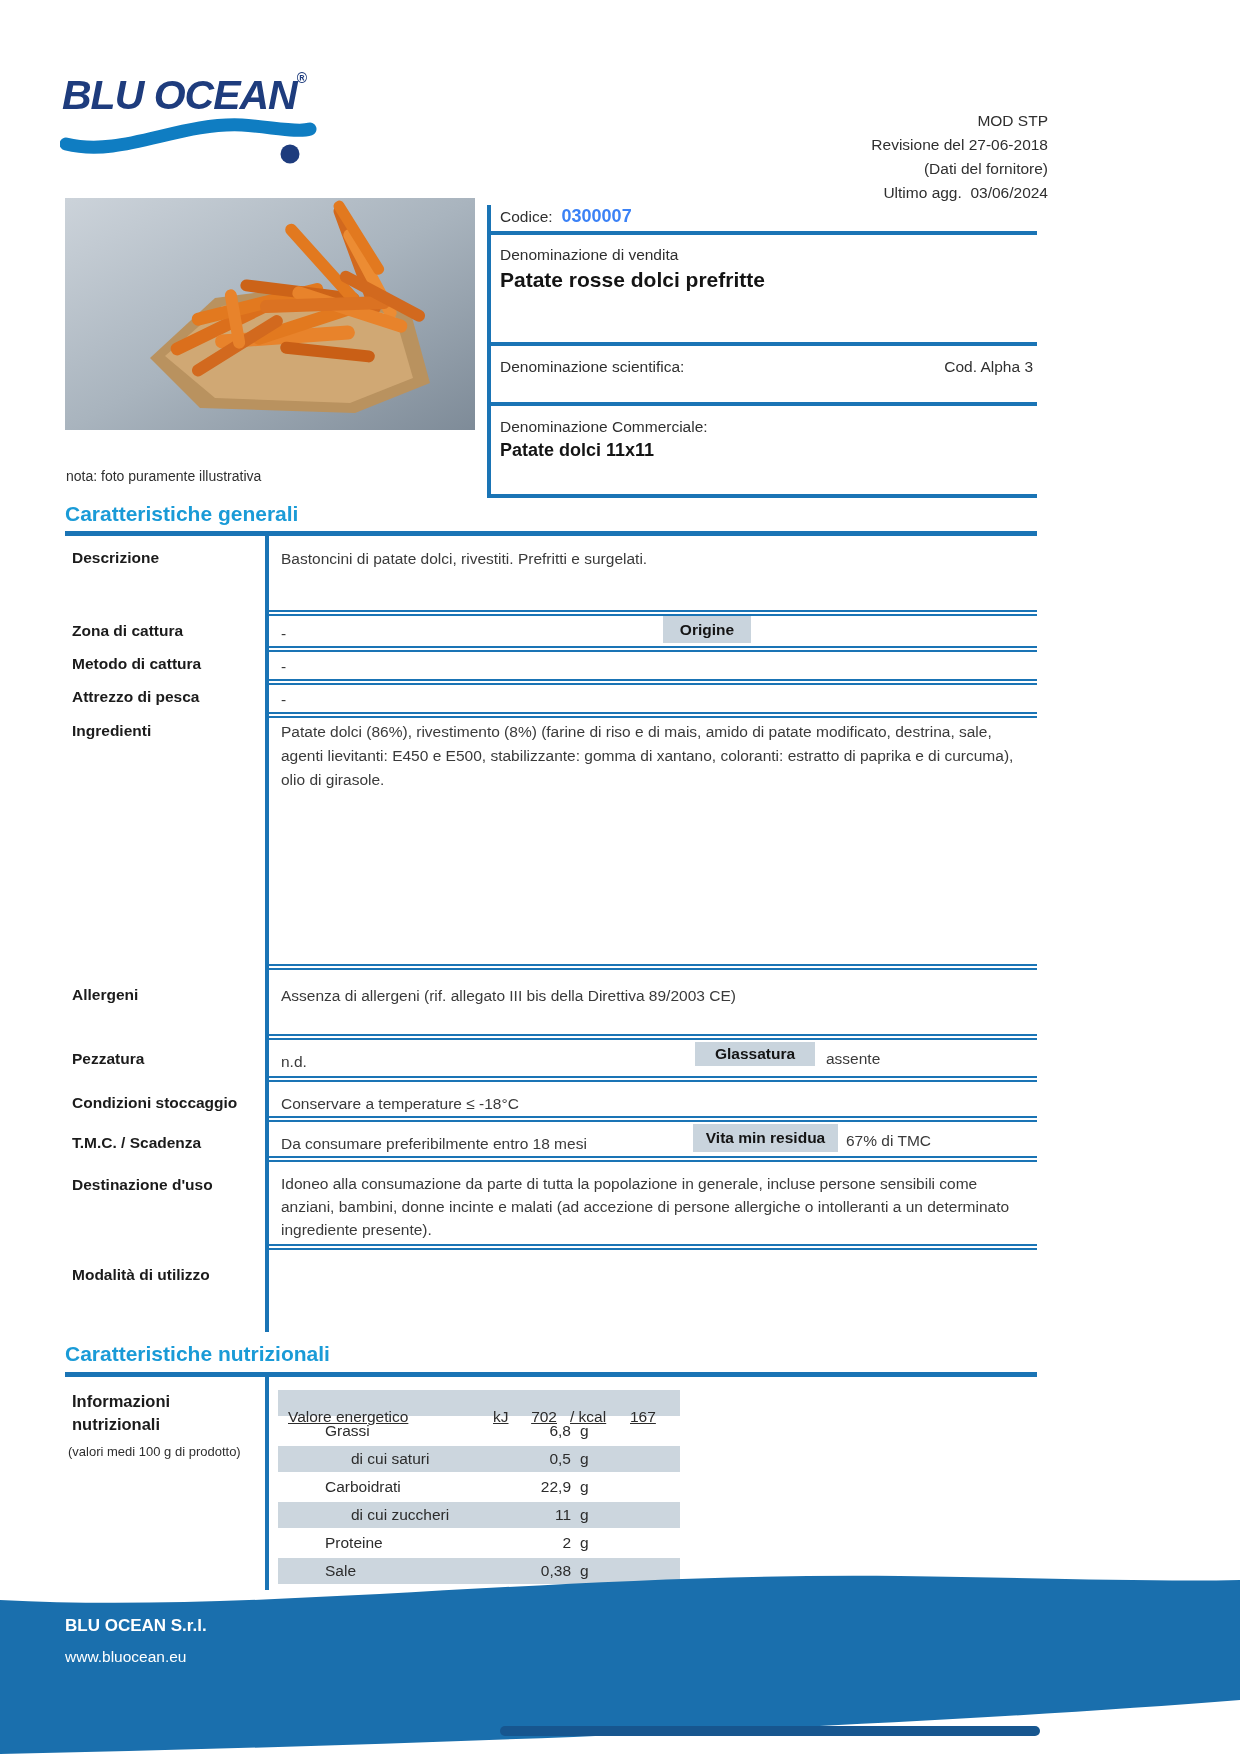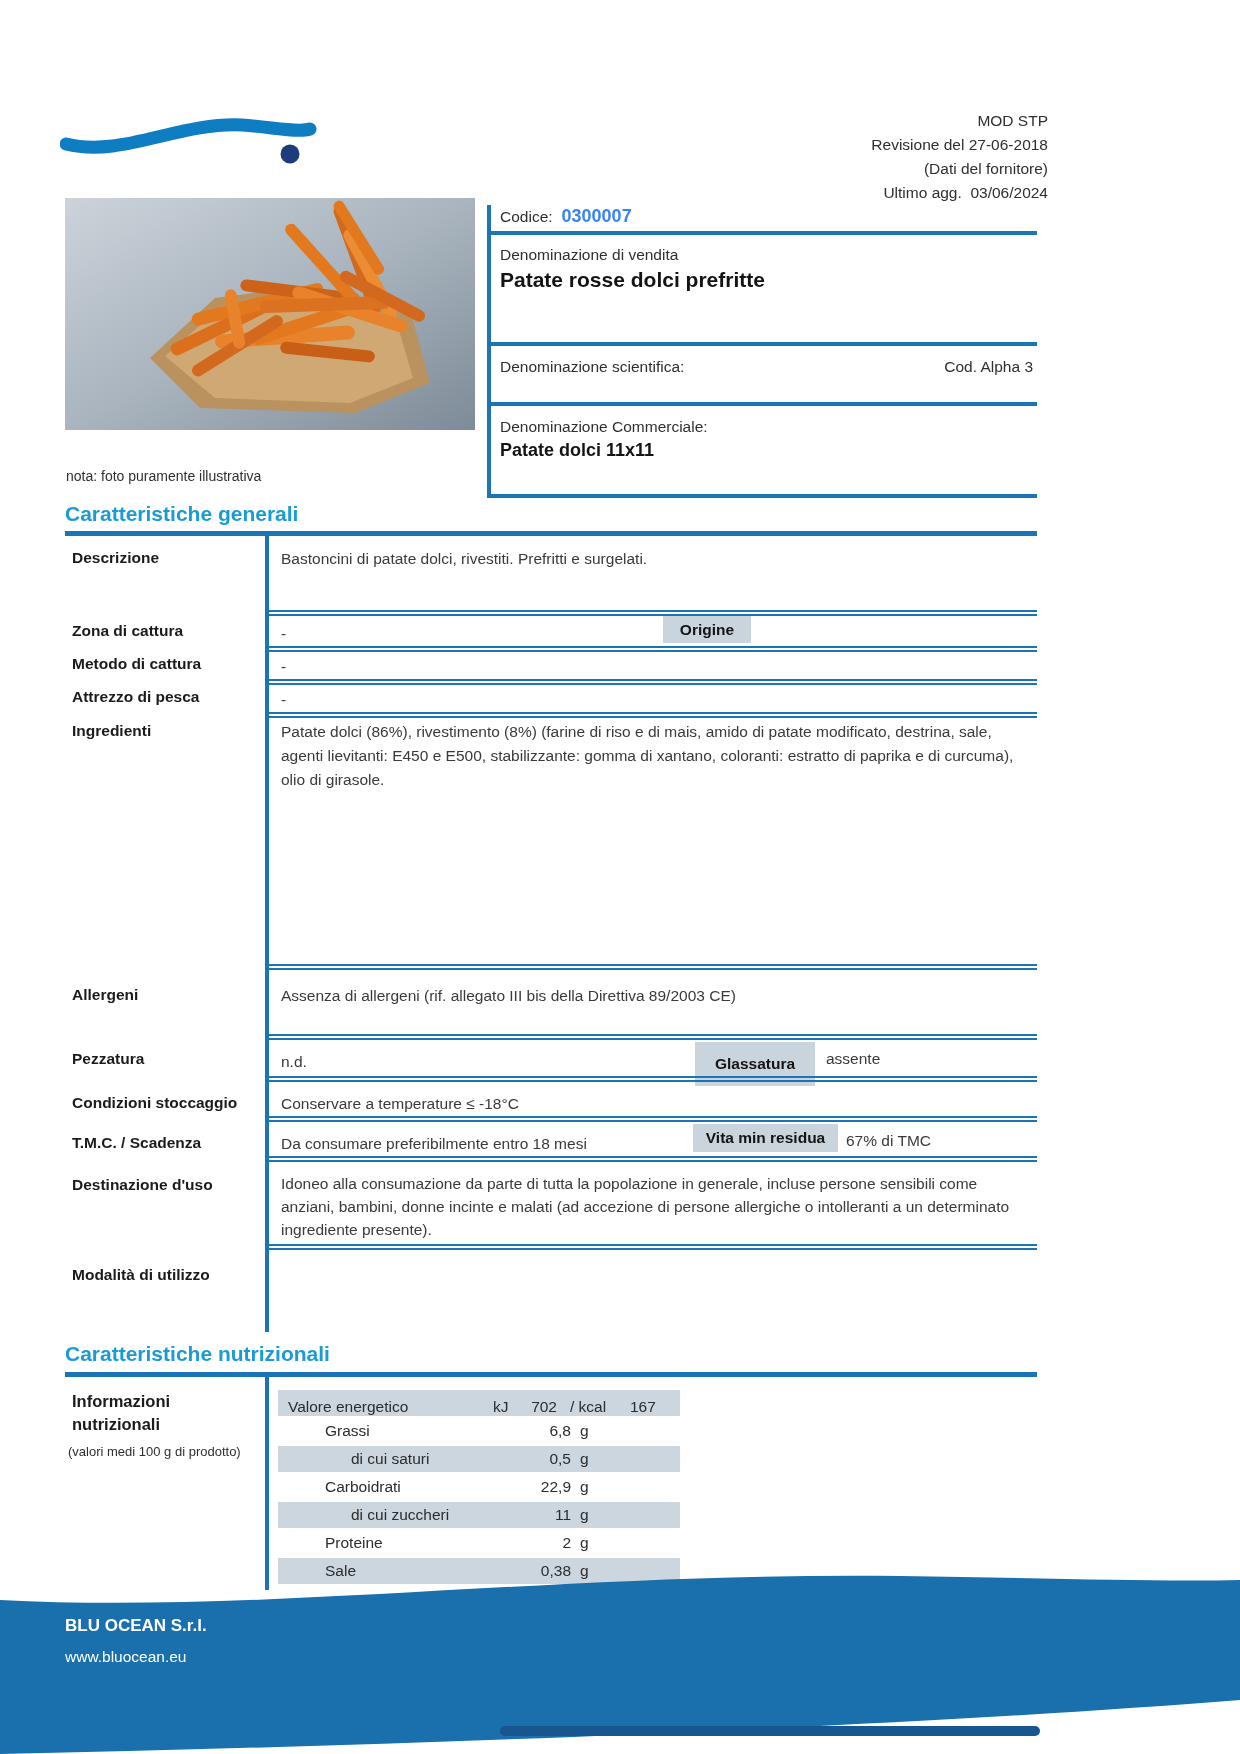--- a/index.html
+++ b/index.html
@@ -33,32 +33,35 @@
   .ninfo1{position:absolute;left:72px;font-size:16.5px;font-weight:bold;color:#1b1b1b;}
   .ninfo-note{position:absolute;left:68px;font-size:13px;color:#2f2f2f;}
   .nrow{position:absolute;left:278px;width:402px;height:26px;display:flex;align-items:center;
         font-size:15.5px;color:#2c2c2c;box-sizing:border-box;padding-left:10px;}
   .nrow.shaded{background:#ccd6de;}
   .nrow .nname{white-space:nowrap;margin-left:37px;}
   .nrow.indent .nname{padding-left:26px;}
   .nrow .nval{margin-left:auto;width:64px;text-align:right;}
   .nrow .nunit{width:14px;margin-left:9px;margin-right:86px;}
   .energy{position:relative;}
-  .energy span{position:absolute;top:4px;line-height:26px;}
+  .energy span{position:absolute;top:14px;line-height:26px;text-decoration:underline;}
   
   .footer-svg{position:absolute;left:0;top:1554px;}
   .footer-company{position:absolute;left:65px;top:1616px;font-size:17px;font-weight:bold;color:#ffffff;}
   .footer-site{position:absolute;left:65px;top:1648px;font-size:15.5px;color:#ffffff;}
   .footer-bar{position:absolute;left:500px;top:1726px;width:540px;height:10px;background:#17568f;border-radius:5px;}
 </style>
 </head>
 <body>
 
 <div id="page">
 
+  <div class="logo-text">
+    <span>BLU OCEAN</span><span class="logo-reg">®</span>
+  </div>
   <svg class="abs" style="left:60px;top:112px" width="258" height="52" viewBox="0 0 258 52">
     <path d="M6,32 C62,46 118,10 182,13 C212,15 238,21 250,17" stroke="#0f7dc2" stroke-width="13" fill="none" stroke-linecap="round"></path>
     <circle cx="230" cy="42" r="9.5" fill="#1e3c7d"></circle>
   </svg>
 
   <div class="meta-line" style="top:112px">MOD STP</div>
   <div class="meta-line" style="top:136px">Revisione del 27-06-2018</div>
   <div class="meta-line" style="top:160px">(Dati del fornitore)</div>
   <div class="meta-line" style="top:184px">Ultimo agg.  03/06/2024</div>
 
@@ -139,21 +142,21 @@
   <div class="glabel" style="top:722px">Ingredienti</div>
   <div class="gvalue" style="top:720px;line-height:24px">Patate dolci (86%), rivestimento (8%) (farine di riso e di mais, amido di patate modificato, destrina, sale, agenti lievitanti: E450 e E500, stabilizzante: gomma di xantano, coloranti: estratto di paprika e di curcuma), olio di girasole.</div>
   <div class="sep" style="top:964px"></div>
 
   <div class="glabel" style="top:986px">Allergeni</div>
   <div class="gvalue" style="top:984px">Assenza di allergeni (rif. allegato III bis della Direttiva 89/2003 CE)</div>
   <div class="sep" style="top:1034px"></div>
 
   <div class="glabel" style="top:1050px">Pezzatura</div>
   <div class="gvalue" style="top:1050px">n.d.</div>
-  <div class="chip" style="left:695px;top:1042px;width:120px;height:44px">Glassatura</div>
+  <div class="chip" style="left:695px;top:1042px;width:120px;height:24px">Glassatura</div>
   <div class="abs" style="left:826px;top:1050px;font-size:15.5px;color:#3a3a3a">assente</div>
   <div class="sep" style="top:1076px"></div>
 
   <div class="glabel" style="top:1094px">Condizioni stoccaggio</div>
   <div class="gvalue" style="top:1092px">Conservare a temperature ≤ -18°C</div>
   <div class="sep" style="top:1116px"></div>
 
   <div class="glabel" style="top:1134px">T.M.C. / Scadenza</div>
   <div class="gvalue" style="top:1132px;width:400px">Da consumare preferibilmente entro 18 mesi</div>
   <div class="chip" style="left:693px;top:1124px;width:145px;height:28px">Vita min residua</div>

